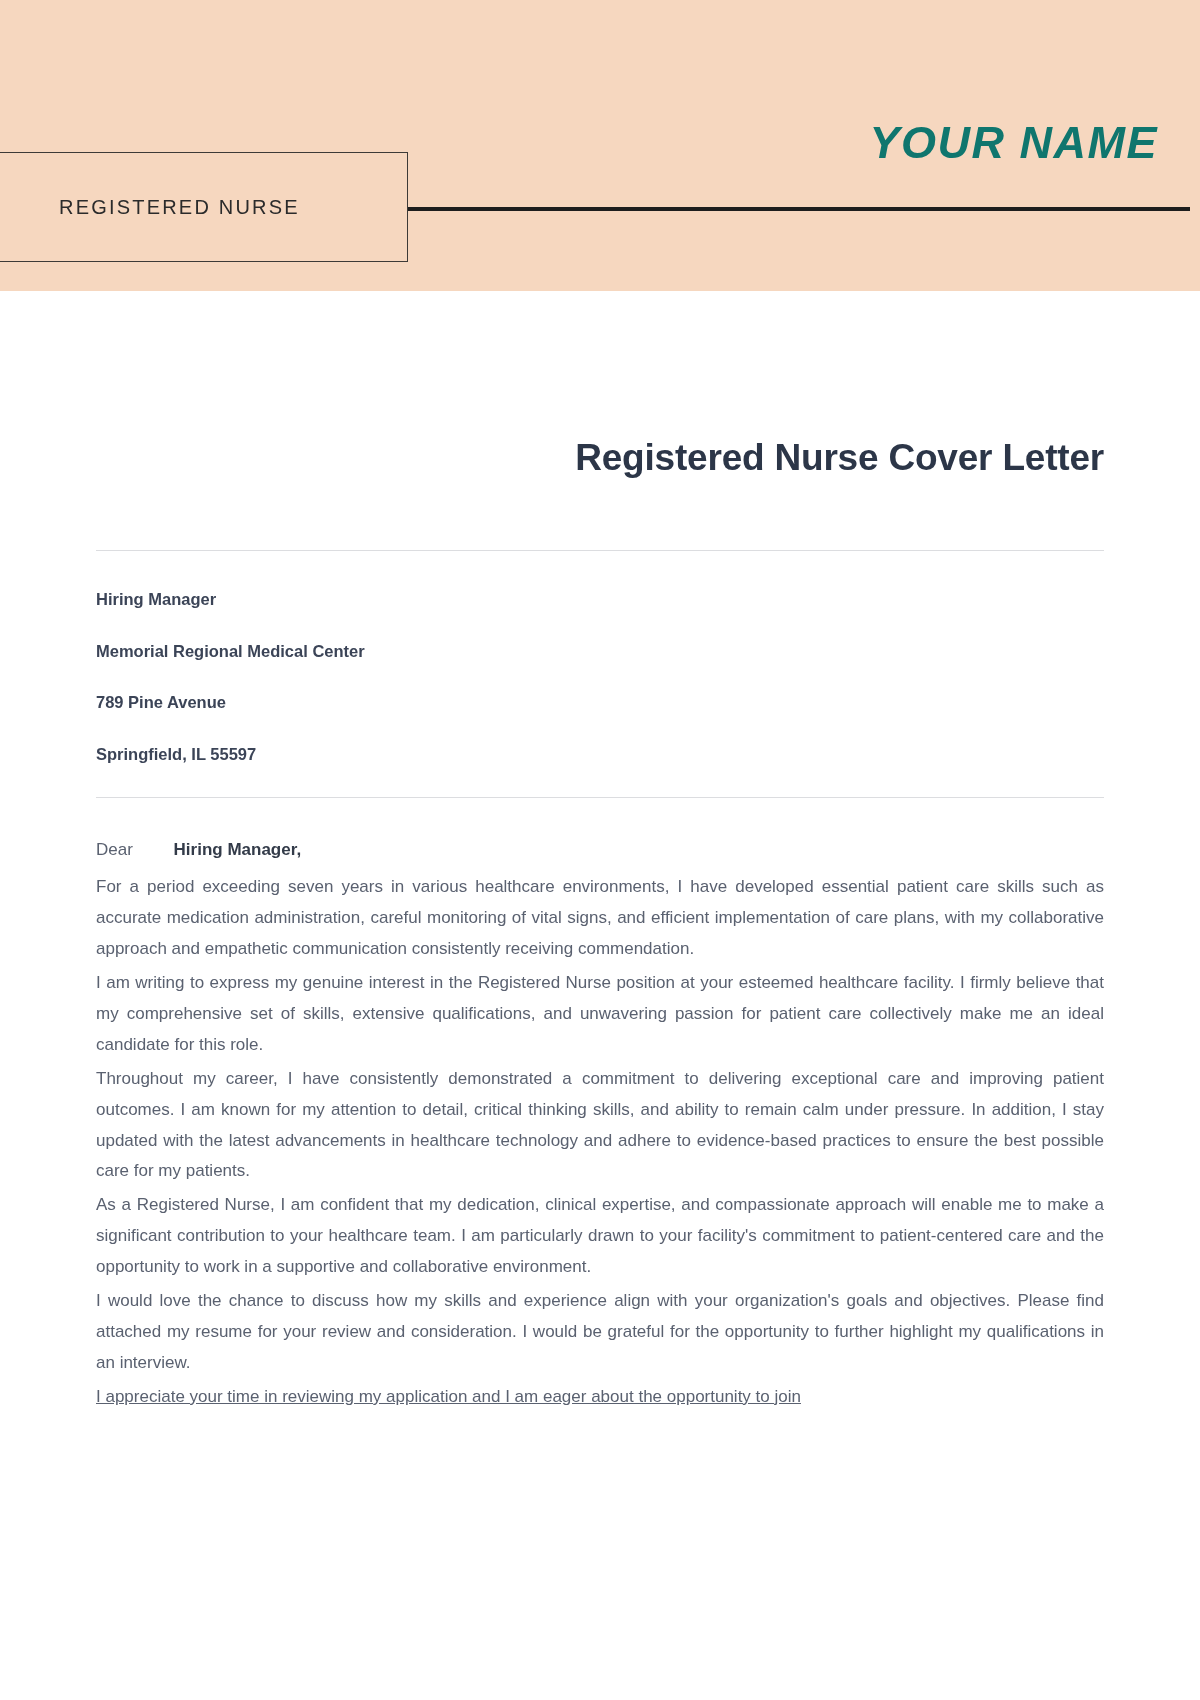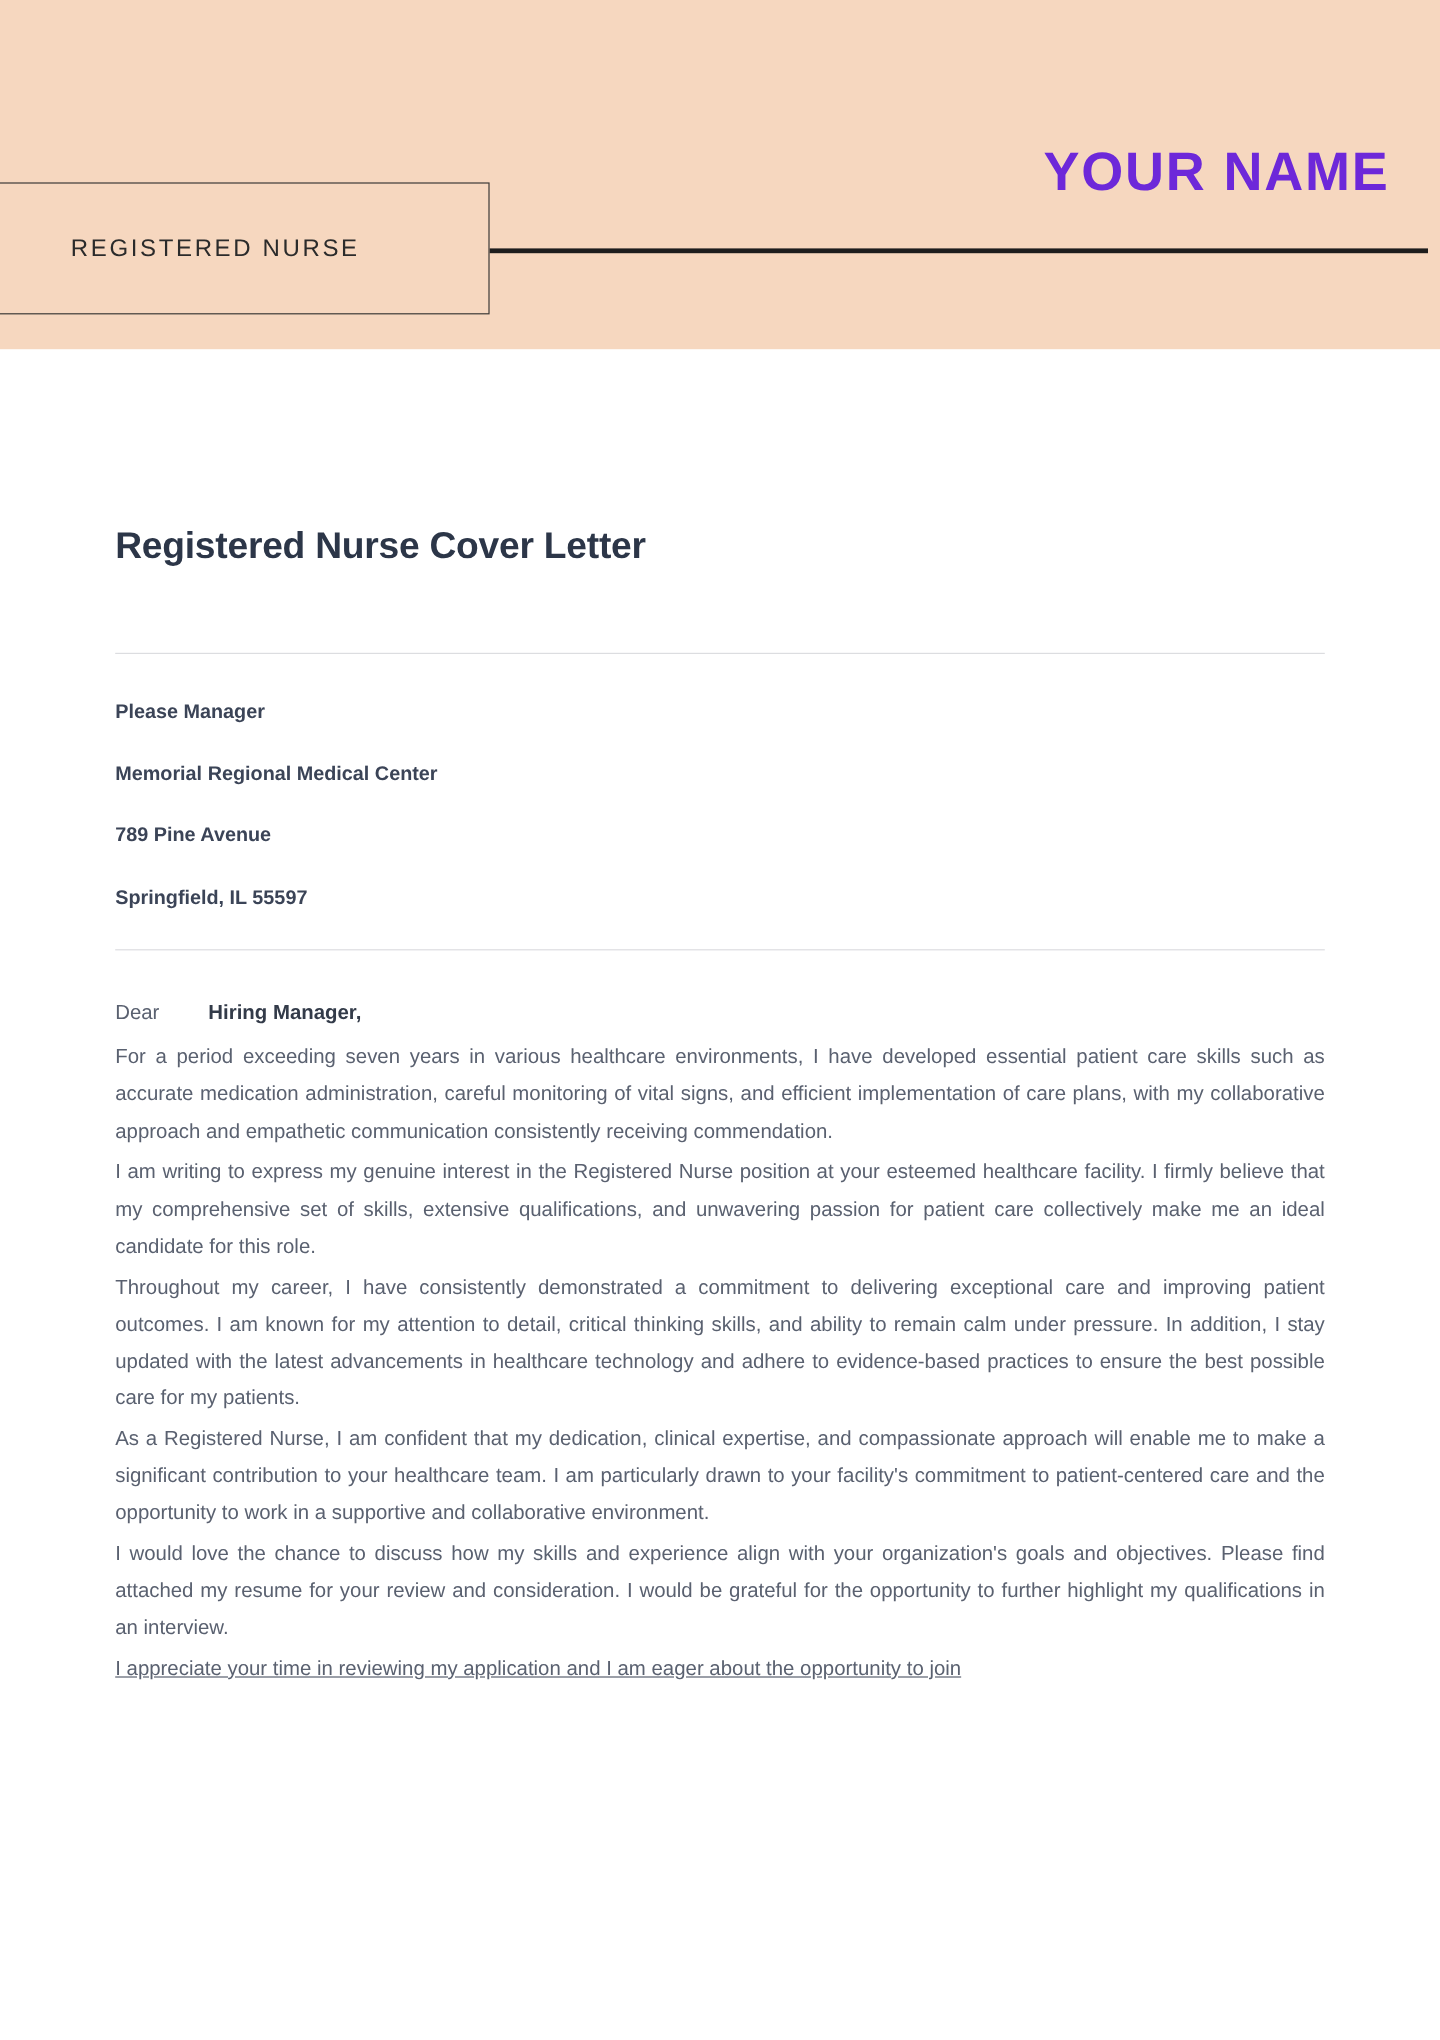--- a/index.html
+++ b/index.html
@@ -23,23 +23,24 @@
     background: #f6d7bf;
     box-sizing: border-box;
   }
   .header-name {
     position: absolute;
     right: 42px;
     top: 120px;
     font-size: 45px;
     font-weight: 700;
     letter-spacing: 1.5px;
-    color: #6d28d9;
+    color: #0f766e;
     line-height: 1;
     white-space: nowrap;
+    font-style: italic;
   }
   .header-rule {
     position: absolute;
     left: 408px;
     right: 10px;
     top: 207px;
     height: 4px;
     background: #1d1d1d;
   }
   .title-box {
@@ -62,22 +63,22 @@
     white-space: nowrap;
   }
 
   
   .doc {
     width: 1200px;
     box-sizing: border-box;
     padding: 0 96px;
   }
   .doc-title {
-    text-align: left;
-    font-size: 31px;
+    text-align: right;
+    font-size: 37px;
     font-weight: 700;
     color: #2c3648;
     margin-top: 146px;
     letter-spacing: -0.2px;
   }
   .divider {
     height: 1px;
     background: #dcdde0;
     margin-top: 71px;
   }
@@ -133,21 +134,21 @@
   </div>
 </div>
 
 <div class="doc">
 
   <div class="doc-title">Registered Nurse Cover Letter</div>
 
   <div class="divider"></div>
 
   <div class="recipient">
-    <div class="recipient-line">Please Manager</div>
+    <div class="recipient-line">Hiring Manager</div>
     <div class="recipient-line">Memorial Regional Medical Center</div>
     <div class="recipient-line">789 Pine Avenue</div>
     <div class="recipient-line">Springfield, IL 55597</div>
   </div>
 
   <div class="divider2"></div>
 
   <div class="letter">
     <div class="salutation"><span>Dear </span><b>Hiring Manager,</b></div>
     <p class="para">For a period exceeding seven years in various healthcare environments, I have developed essential patient care skills such as accurate medication administration, careful monitoring of vital signs, and efficient implementation of care plans, with my collaborative approach and empathetic communication consistently receiving commendation.</p>

